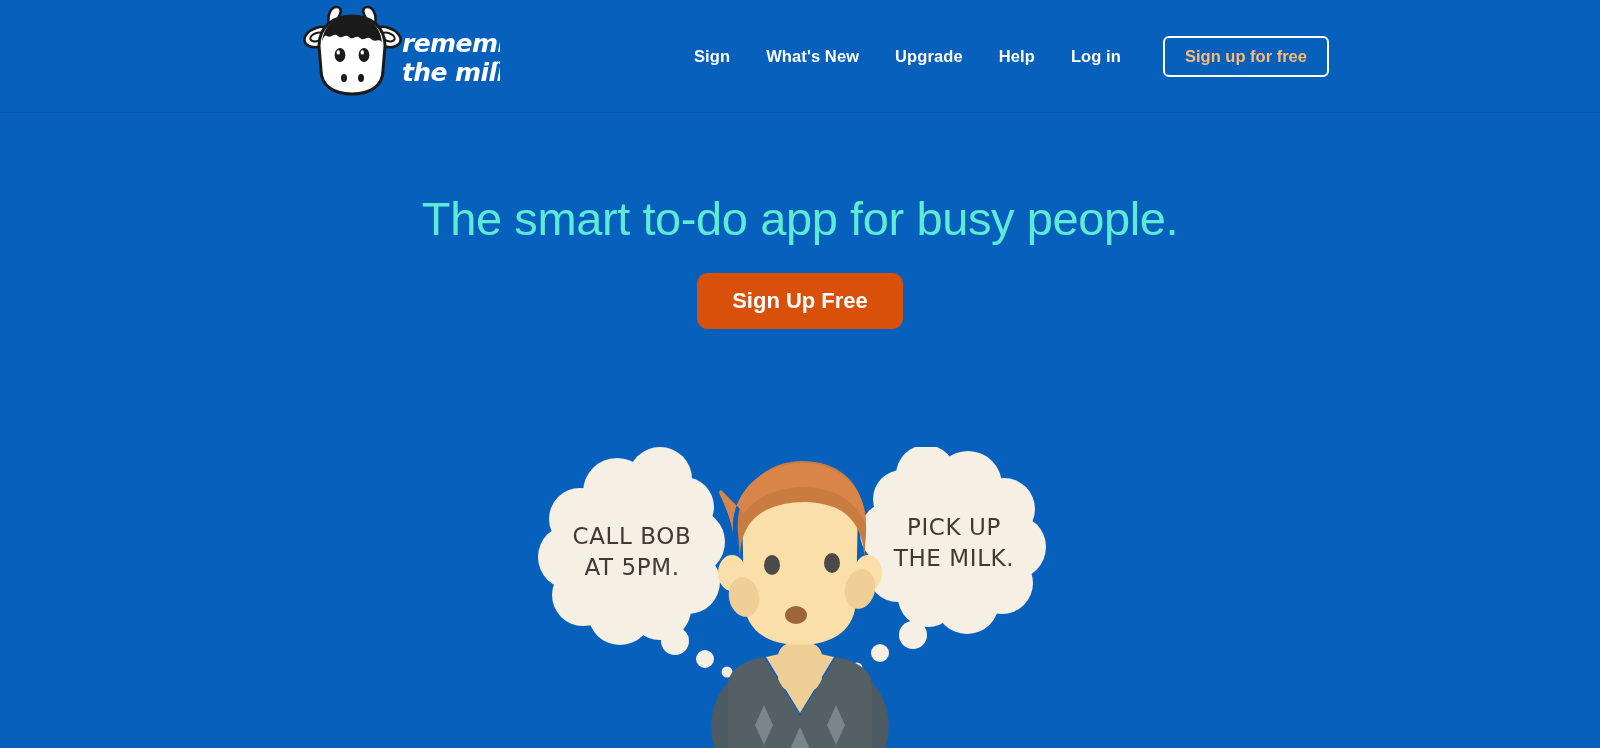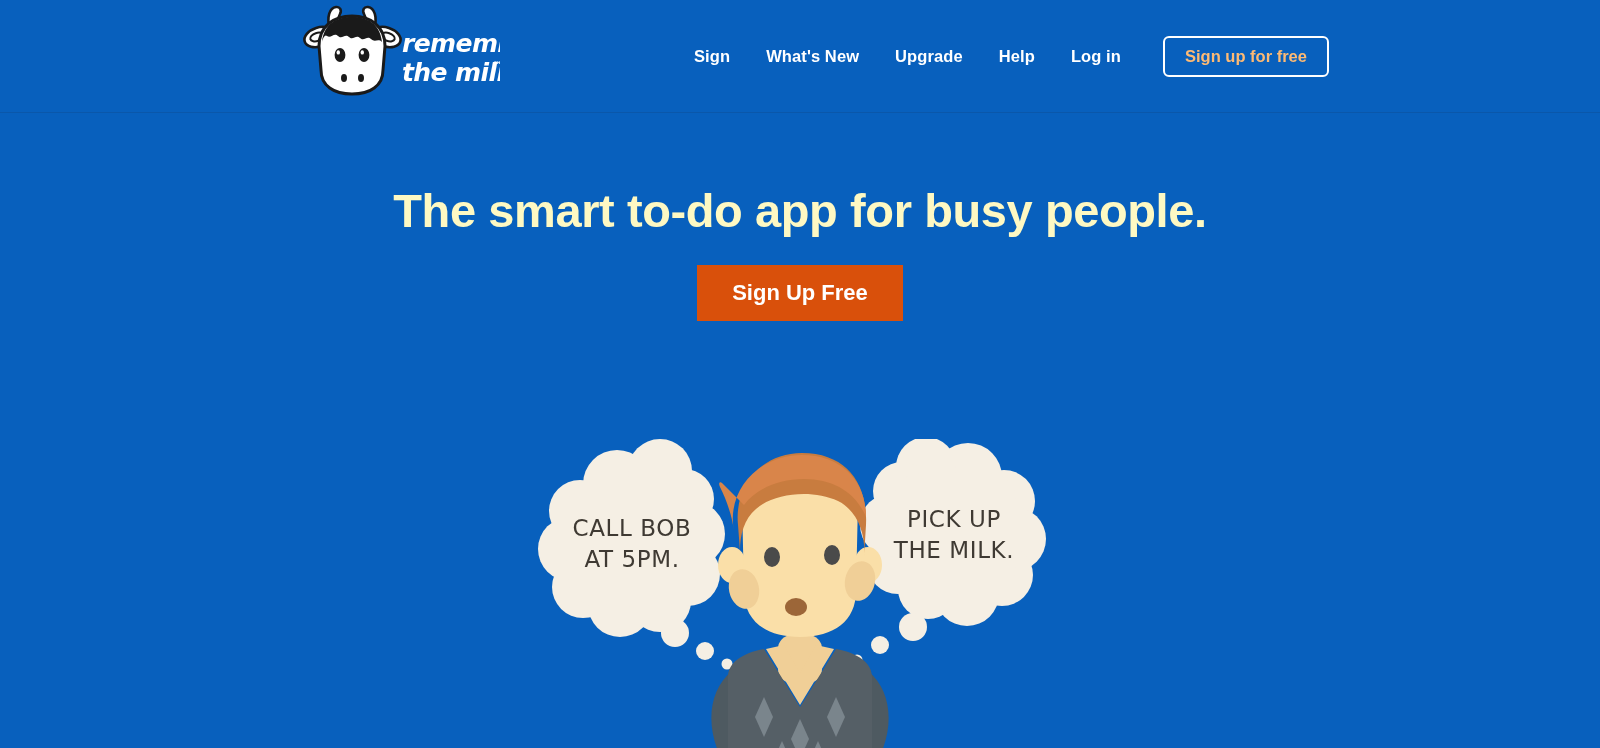--- a/index.html
+++ b/index.html
@@ -73,42 +73,42 @@
 
   
   .hero {
     position: relative;
     width: 100%;
     height: 635px;
     text-align: center;
   }
 
   .headline {
-    margin: 4px;
+    margin: 12px;
     padding-top: 68px;
-    color: #fef9c3;
+    color: #5eead4;
     font-size: 47px;
-    font-weight: bold;
+    font-weight: normal;
     letter-spacing: -0.4px;
     line-height: 1.1;
   }
 
   .cta-wrap {
     margin-top: 28px;
     display: flex;
     justify-content: center;
   }
 
   .cta-button {
     background: #d9500b;
     color: #ffffff;
     font-size: 22px;
     font-weight: bold;
     border: none;
-    border-radius: 0;
+    border-radius: 11px;
     padding: 0 30px;
     height: 56px;
     min-width: 206px;
     cursor: pointer;
     font-family: "Liberation Sans", sans-serif;
   }
 
   
   .illustration {
     position: absolute;

